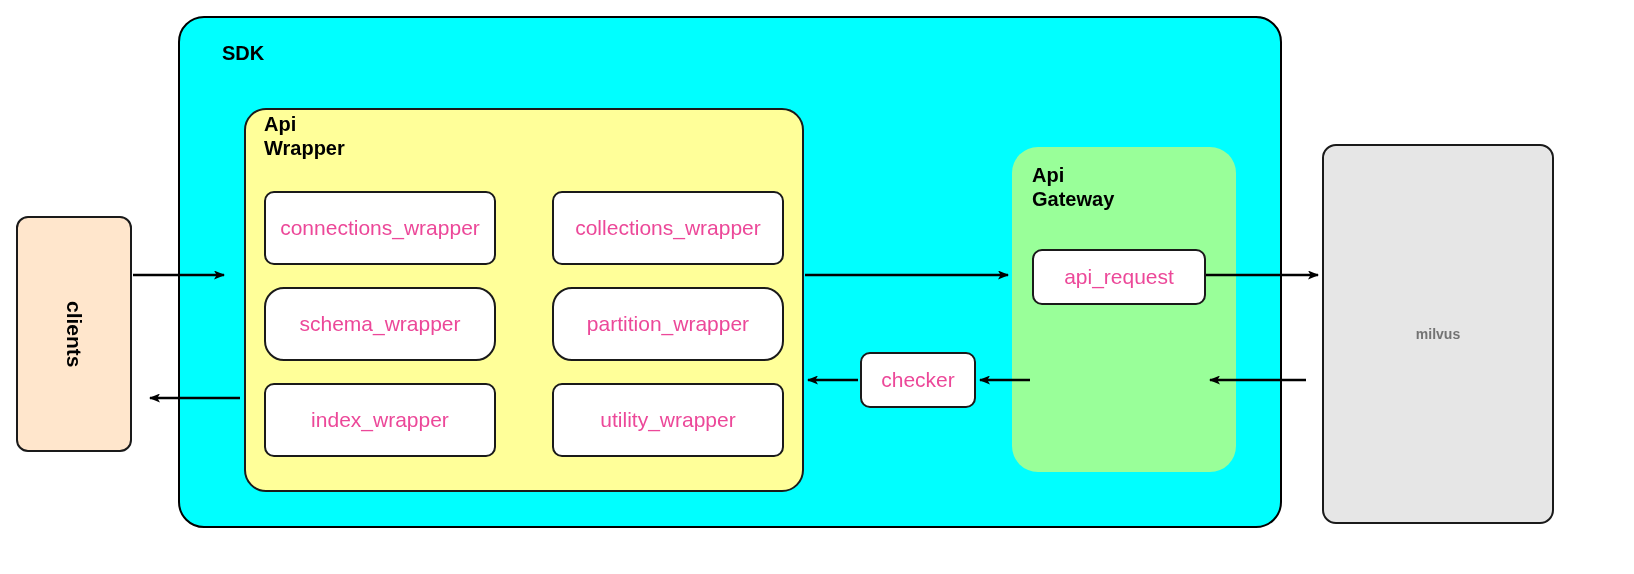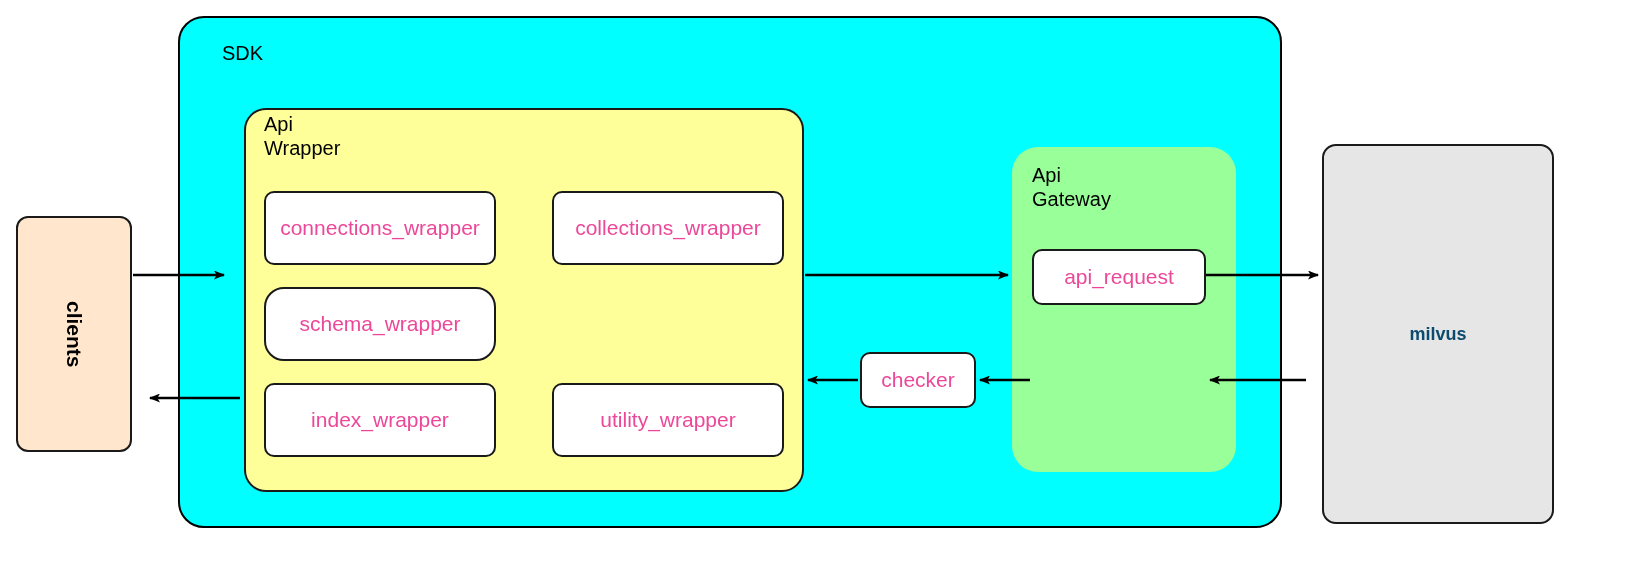--- a/index.html
+++ b/index.html
@@ -41,21 +41,21 @@
   .leaf-label {
     font-size: 21px;
     color: #ec4899;
     line-height: 1.1;
     white-space: nowrap;
   }
 
   
   .group-title {
     position: absolute;
-    font-weight: normal;
+    font-weight: bold;
     color: #000000;
     line-height: 1.18;
     white-space: pre-line;
   }
 
   
   #sdk-container {
     left: 178px;
     top: 16px;
     width: 1104px;
@@ -128,22 +128,22 @@
     width: 232px;
     height: 380px;
     background: #e6e6e6;
     border: 2px solid #1a1a1a;
     border-radius: 14px;
     align-items: center;
     justify-content: center;
   }
   #milvus-label {
     font-weight: bold;
-    font-size: 18px;
-    color: #0c4a6e;
+    font-size: 14px;
+    color: #737373;
   }
 
   
   .wrap-col-a { left: 264px; width: 232px; }
   .wrap-col-b { left: 552px; width: 232px; }
   .wrap-row-1 { top: 191px; height: 74px; }
   .wrap-row-2 { top: 287px; height: 74px; border-radius: 20px; }
   .wrap-row-3 { top: 383px; height: 74px; }
 
   
@@ -194,20 +194,23 @@
 Gateway</div>
 
   <div class="box leaf-box wrap-col-a wrap-row-1">
     <span class="leaf-label">connections_wrapper</span>
   </div>
   <div class="box leaf-box wrap-col-b wrap-row-1">
     <span class="leaf-label">collections_wrapper</span>
   </div>
   <div class="box leaf-box wrap-col-a wrap-row-2">
     <span class="leaf-label">schema_wrapper</span>
+  </div>
+  <div class="box leaf-box wrap-col-b wrap-row-2">
+    <span class="leaf-label">partition_wrapper</span>
   </div>
   <div class="box leaf-box wrap-col-a wrap-row-3">
     <span class="leaf-label">index_wrapper</span>
   </div>
   <div class="box leaf-box wrap-col-b wrap-row-3">
     <span class="leaf-label">utility_wrapper</span>
   </div>
 
   <div class="box leaf-box" id="api-request-box">
     <span class="leaf-label">api_request</span>

